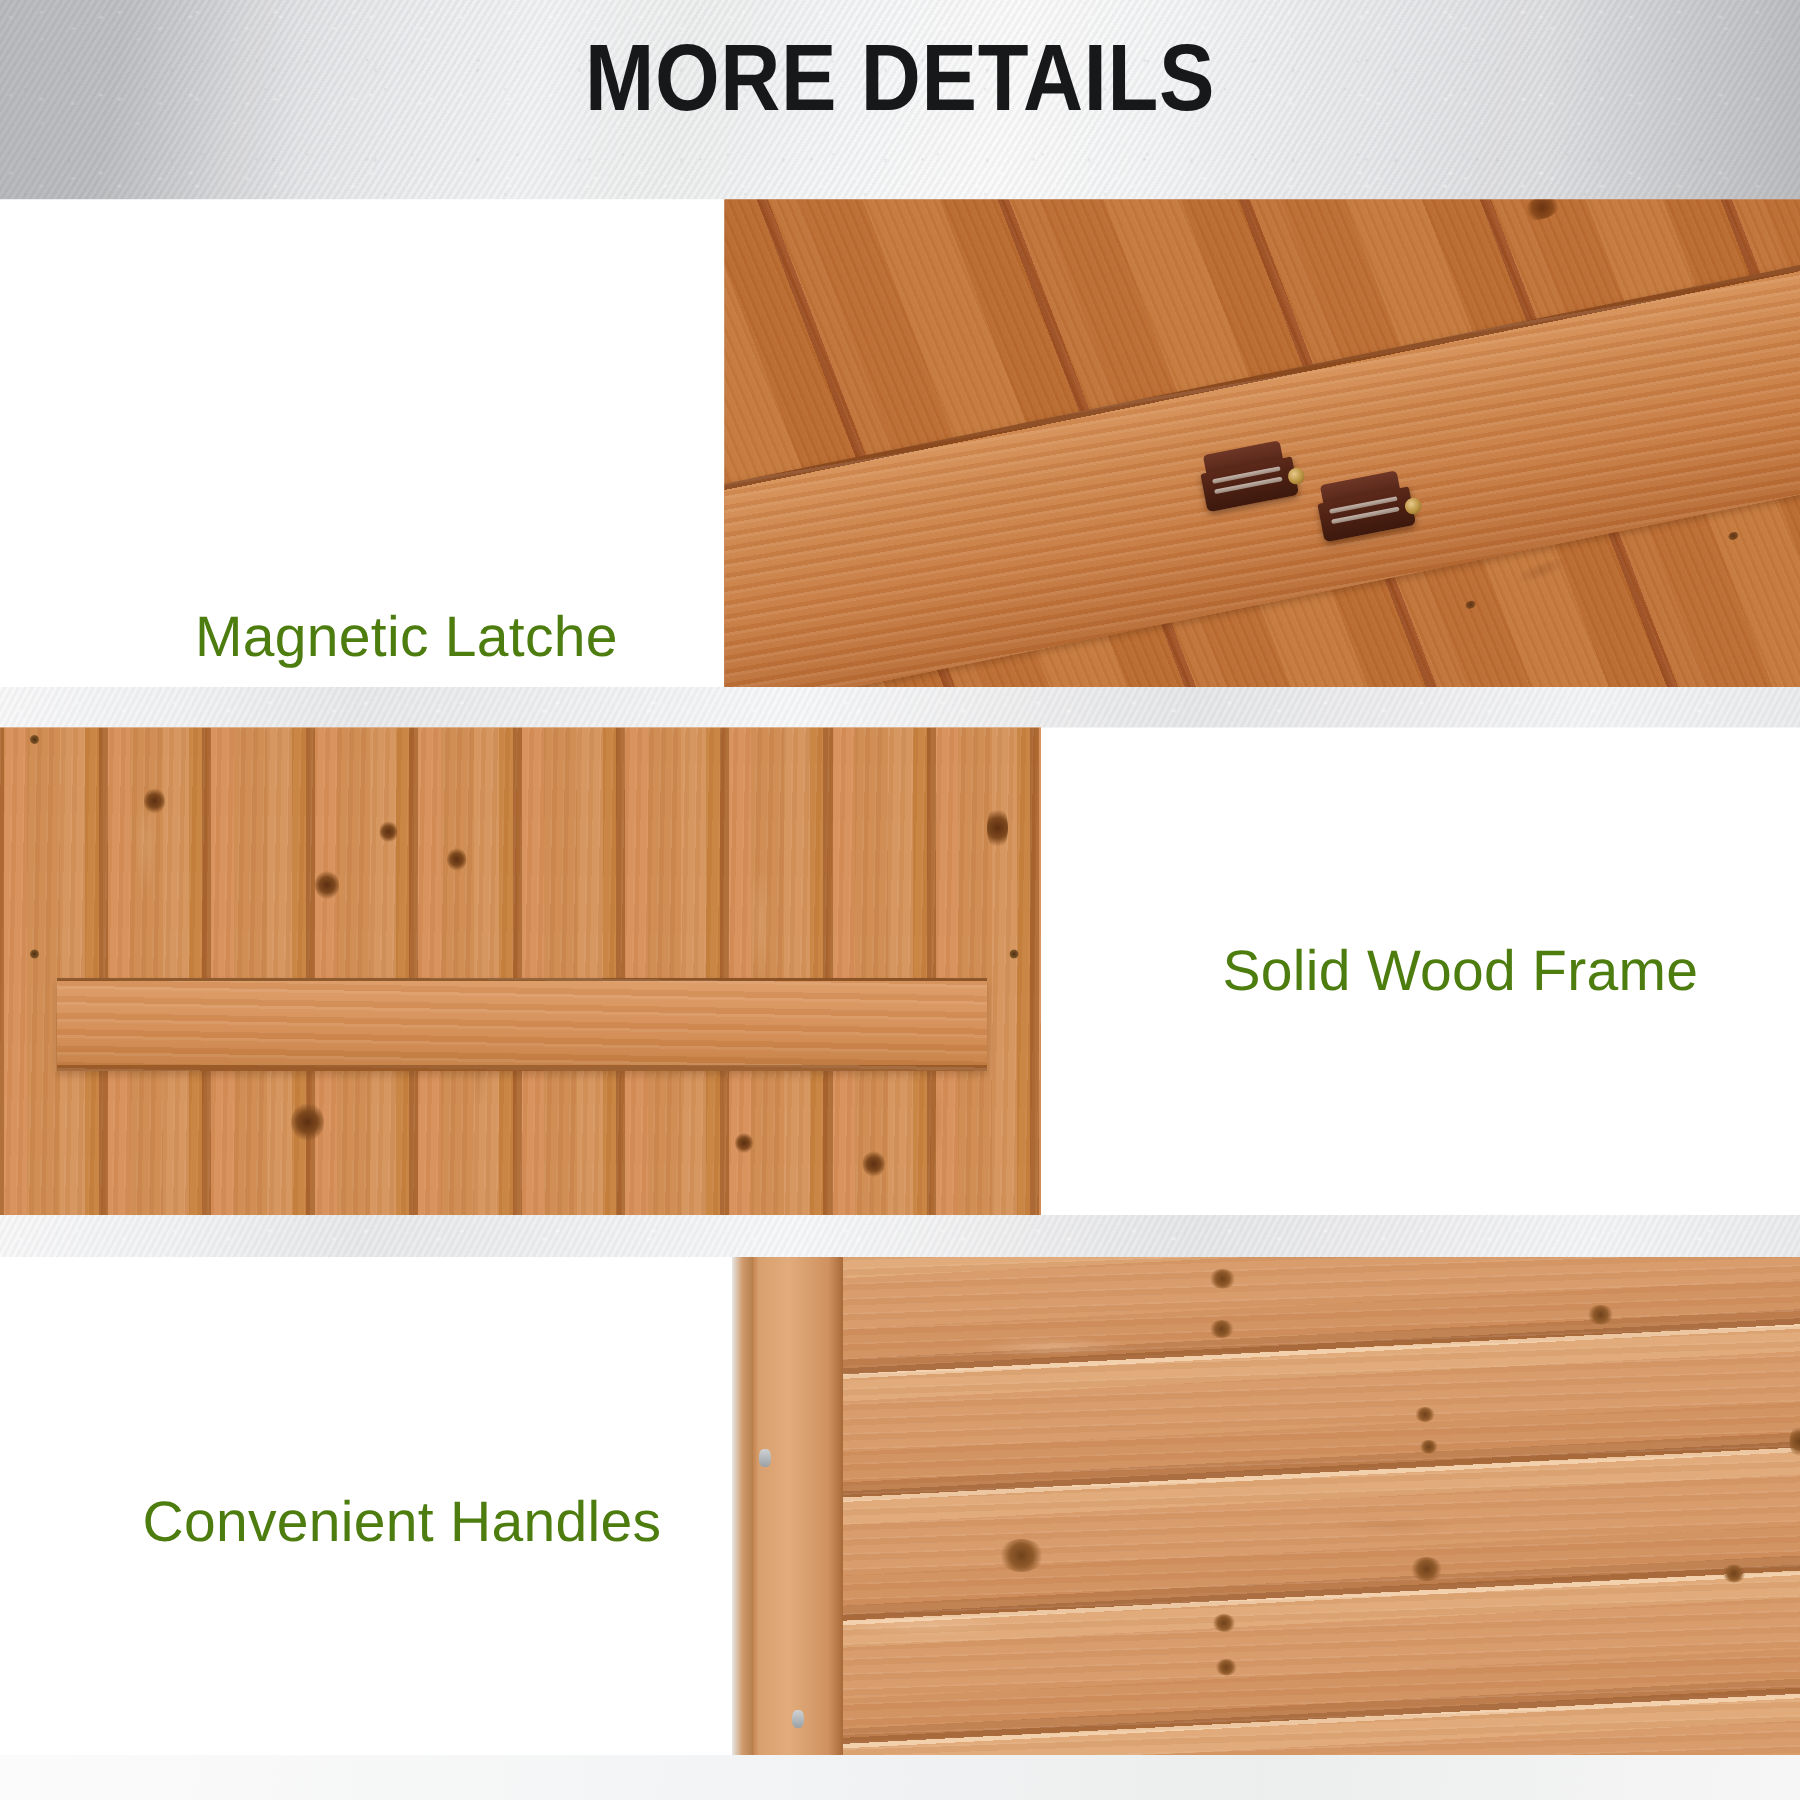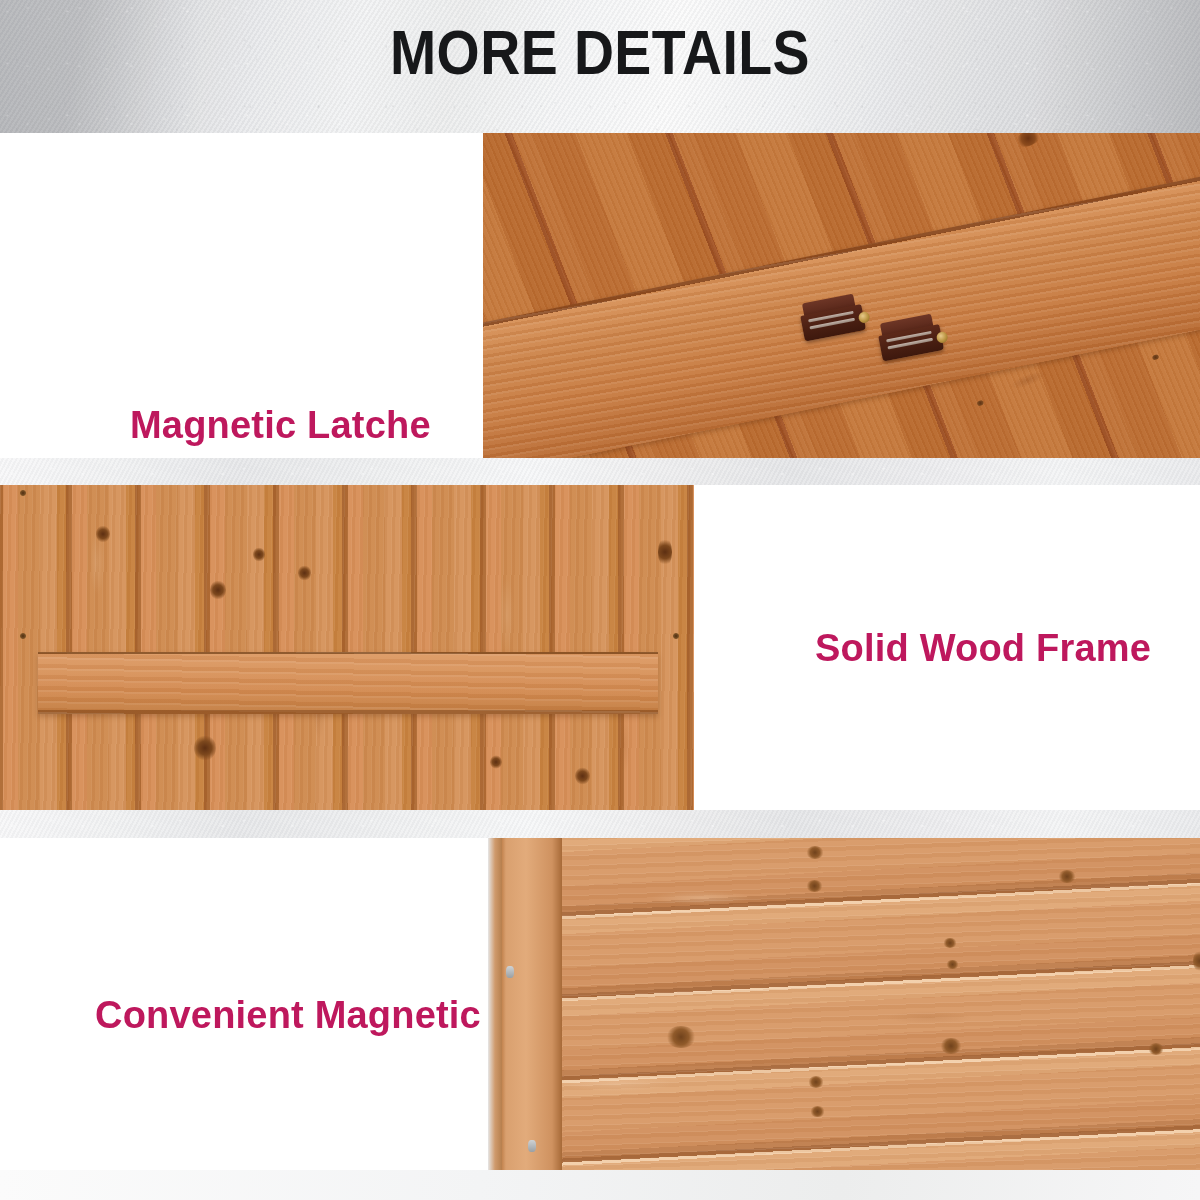--- a/index.html
+++ b/index.html
@@ -88,22 +88,22 @@
   
   .panel {
     position: absolute;
     overflow: hidden;
     background: #ffffff;
   }
   .caption {
     position: absolute;
     font-family: "Liberation Sans", sans-serif;
     font-size: 38px;
-    font-weight: 700;
-    color: #be185d;
+    font-weight: 400;
+    color: #4d7c0f;
     letter-spacing: 0.2px;
     white-space: nowrap;
     line-height: 1.2;
   }
 
   
   .divider {
     position: absolute;
     left: 0;
     width: 1200px;
@@ -461,21 +461,21 @@
 
   <div class="panel" style="left:694px; top:491px; width:506px; height:325px;">
     <div class="caption" style="left:121px; top:135px;">Solid Wood Frame</div>
   </div>
 
   <div class="divider" style="top:810px; height:28px;">
     <div class="tex"></div>
   </div>
 
   <div class="panel" style="left:0; top:838px; width:488px; height:332px;">
-    <div class="caption" style="left:95px; top:155px;">Convenient Magnetic</div>
+    <div class="caption" style="left:95px; top:155px;">Convenient Handles</div>
   </div>
 
   <div class="photo3">
     <div class="p3-siding"></div>
     <div class="p3-grain"></div>
 
     <div class="p3-knot" style="left:318px; top:8px; width:18px; height:13px;"></div>
     <div class="p3-knot" style="left:318px; top:42px; width:17px; height:12px;"></div>
     <div class="p3-knot" style="left:455px; top:100px; width:14px; height:10px;"></div>
     <div class="p3-knot" style="left:458px; top:122px; width:13px; height:9px;"></div>

